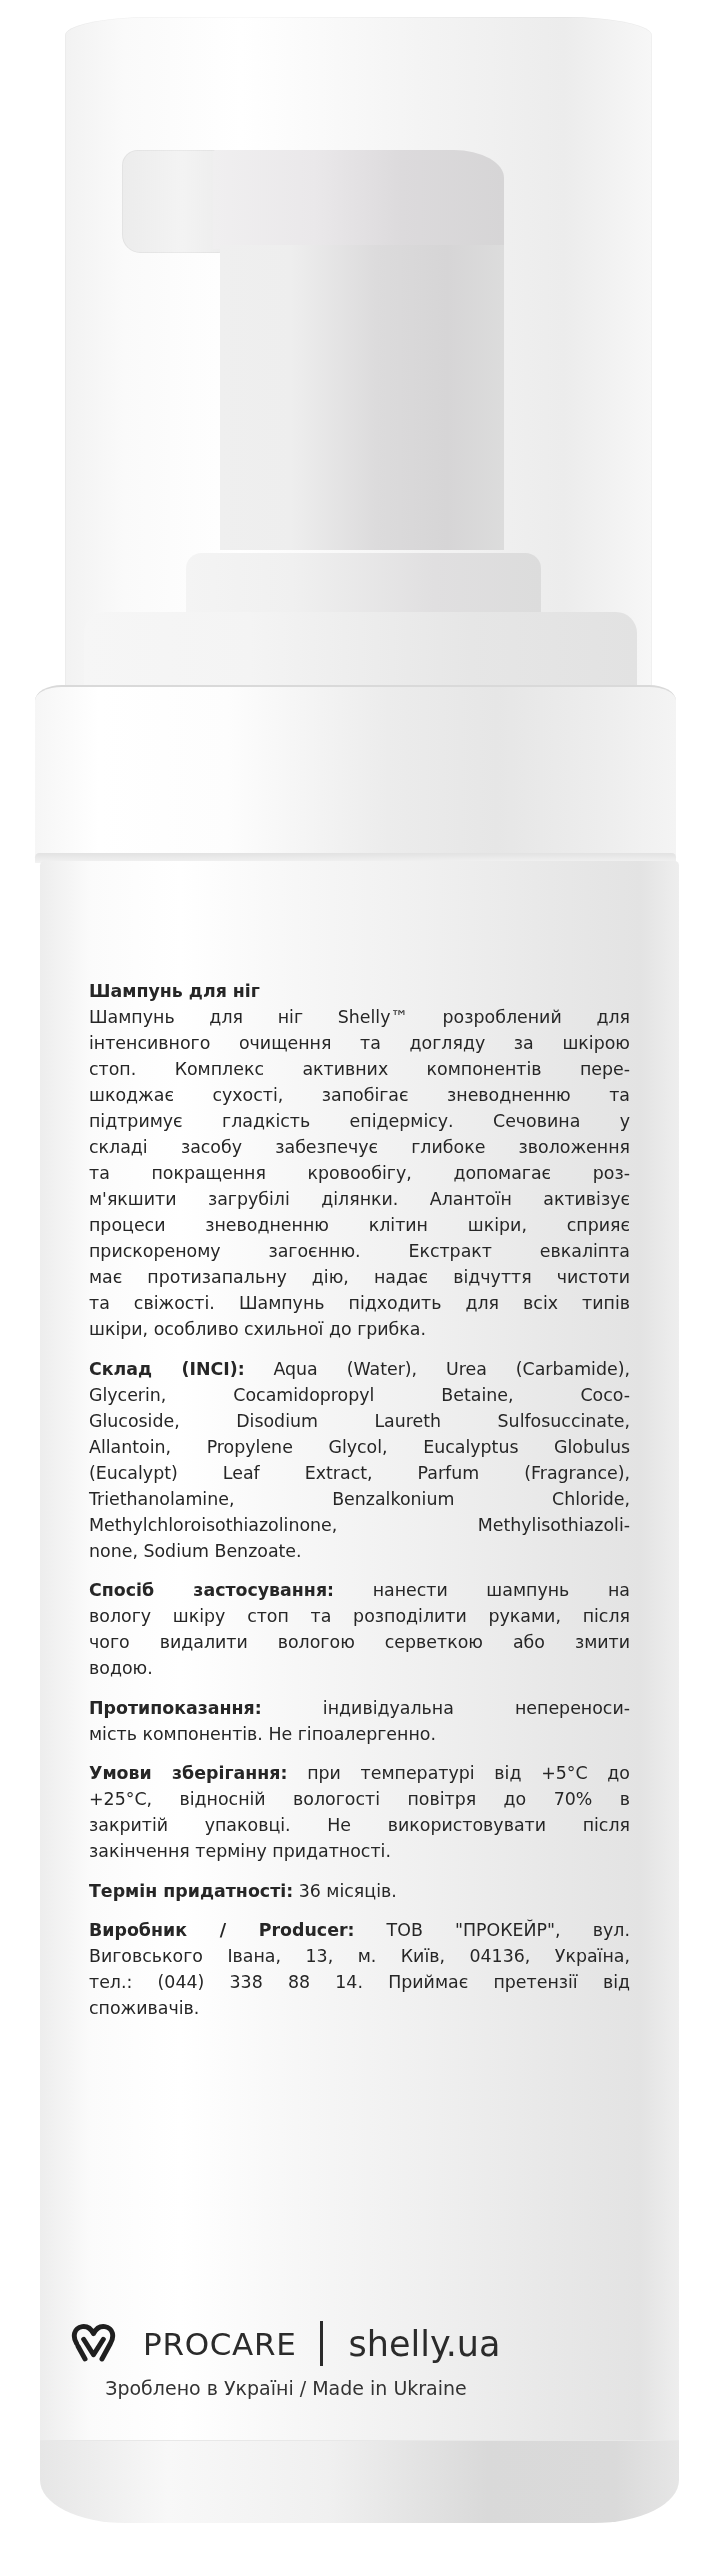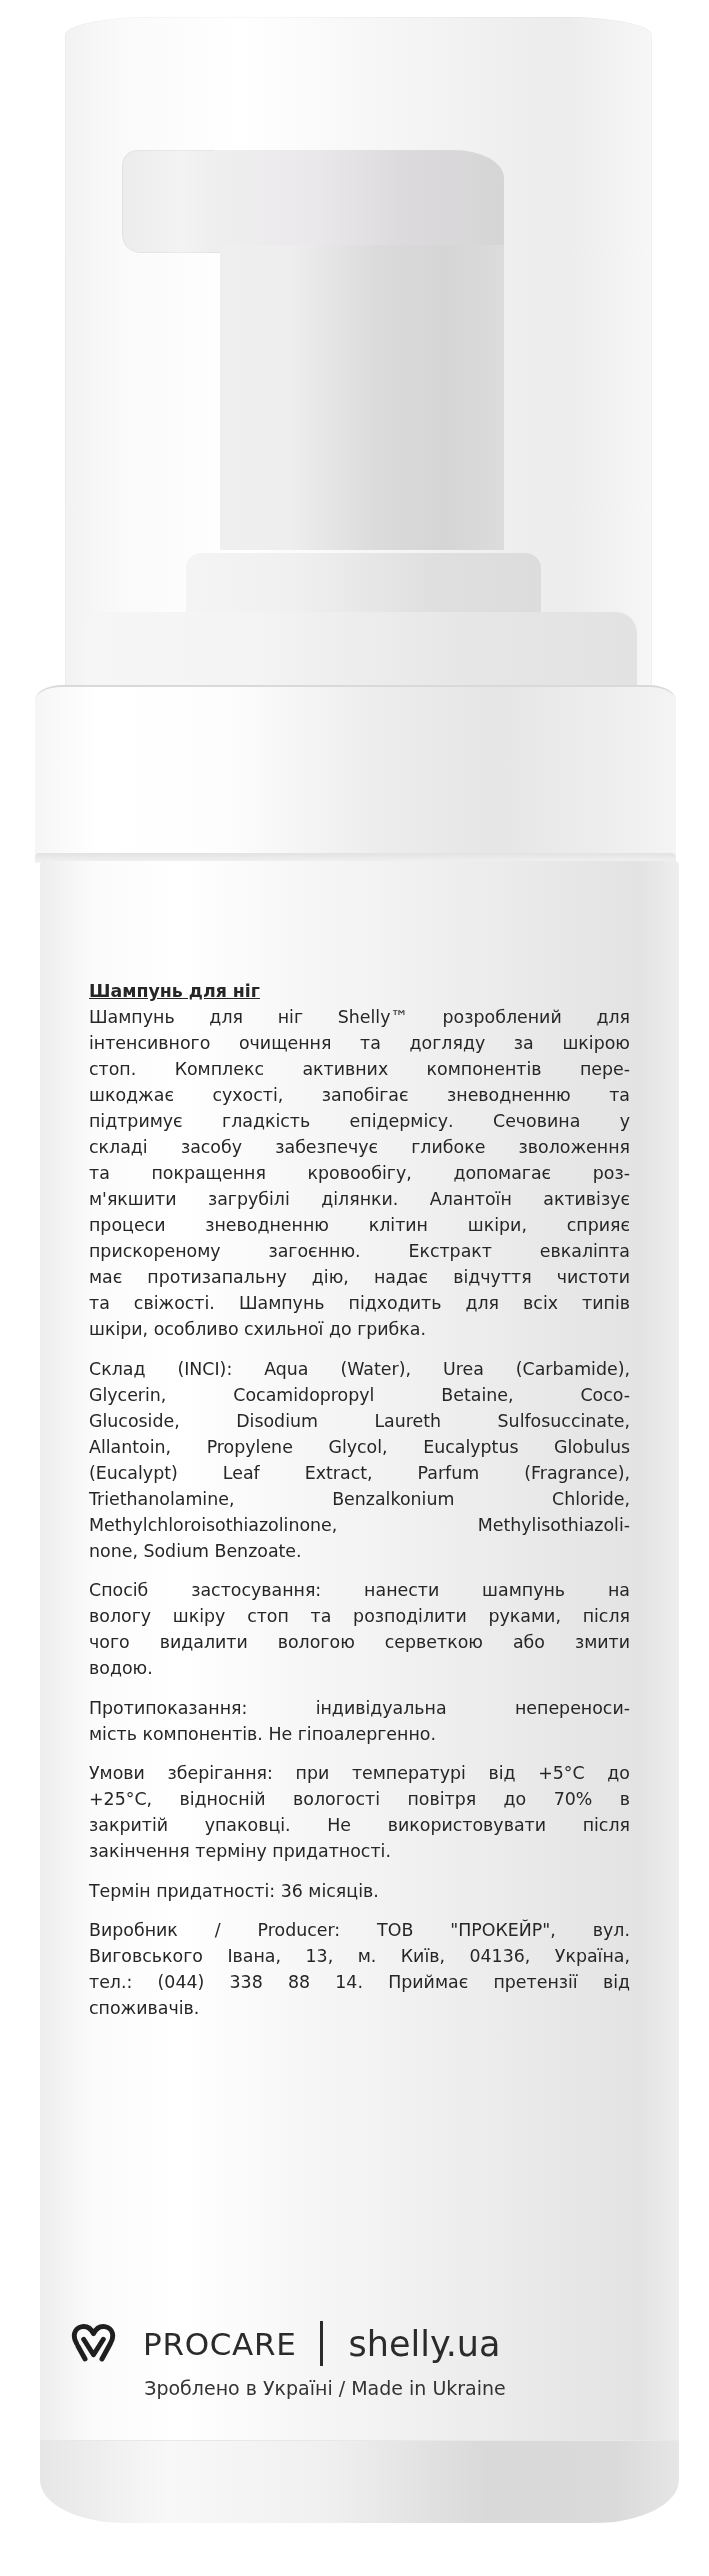--- a/index.html
+++ b/index.html
@@ -63,37 +63,37 @@
       background: linear-gradient(90deg, #e6e6e6 0%, #f8f8f8 20%, #f0f0f0 45%, #d9d9d9 70%, #dadada 90%, #e6e6e6 100%);
       border-top: 1.4px solid #e8e8e8;
     }
 
     
     .label {
       position: absolute; left: 89px; top: 978px; width: 541px;
       font-size: 17.4px; line-height: 26px; color: #262626;
     }
     .label p { margin: 0 0 13.5px 0; text-align: justify; text-align-last: left; }
-    .label .title { font-weight: bold; margin: 0; text-decoration: underline; }
-    .label b { font-weight: normal; }
+    .label .title { font-weight: bold; margin: 0; }
+    .label b { font-weight: bold; }
     .line { display: block; text-align: justify; text-align-last: justify; }
     .line.last { text-align-last: left; }
 
     
     .logo-row {
       position: absolute; left: 0; top: 2321px; width: 571px;
       display: flex; justify-content: center; align-items: center; gap: 19px;
     }
     .logo-icon { width: 45px; height: 43px; margin-right: 8.5px; }
     .logo-brand { font-size: 31px; letter-spacing: 0.7px; color: #2b2b2b; font-weight: normal; }
     .logo-divider { width: 2.8px; height: 45px; background: #2b2b2b; margin: 0 7px 0 4.3px; }
     .logo-site { font-size: 35px; color: #2b2b2b; }
     .made-in {
       position: absolute; left: 0; top: 2377px; width: 572px; text-align: center;
-      font-size: 19px; color: #333333; padding-left: 39px;
+      font-size: 19px; color: #333333;
     }
   </style>
 </head>
 <body>
 
 <div class="cap"></div>
 <div class="nozzle-tip"></div>
 <div class="nozzle-head"></div>
 <div class="pump-stem"></div>
 <div class="pump-ring"></div>

